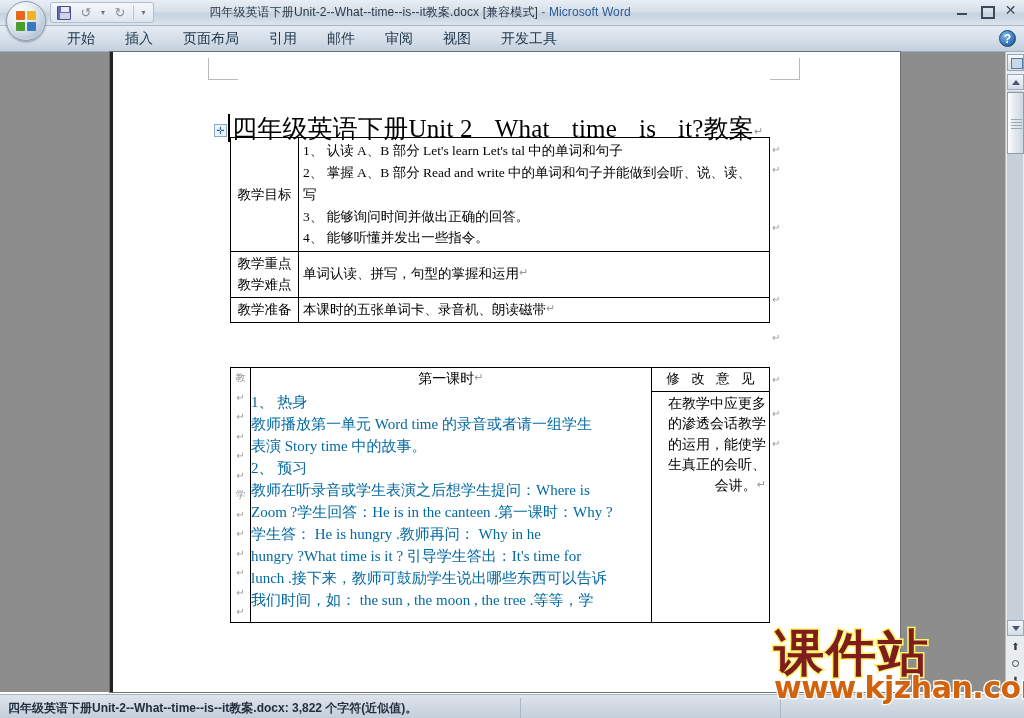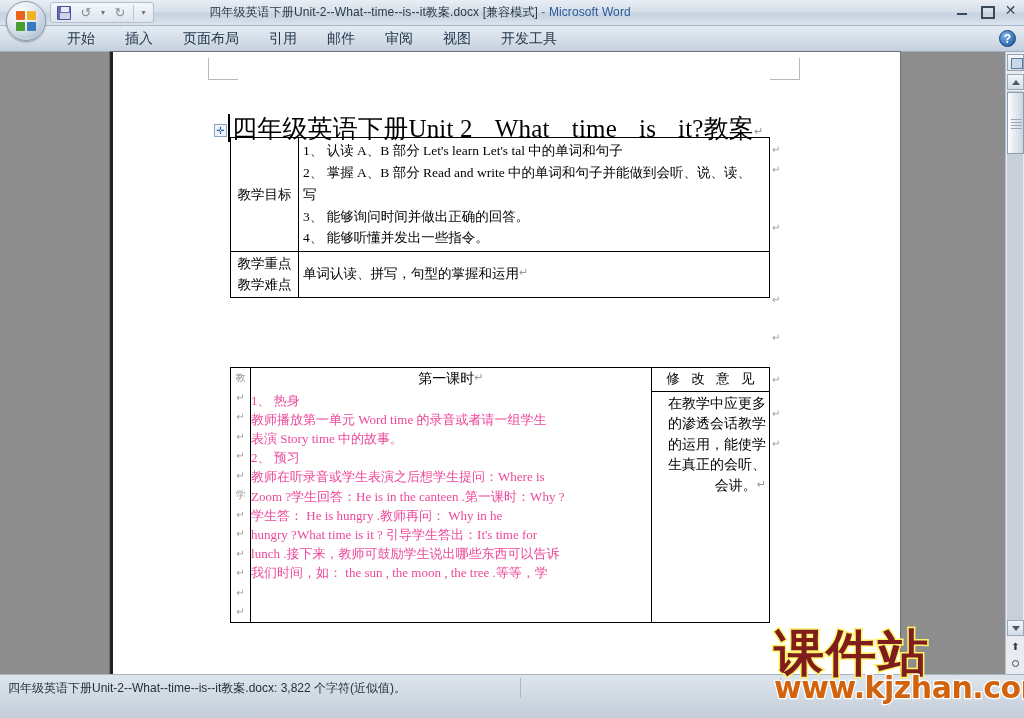--- a/index.html
+++ b/index.html
@@ -161,21 +161,21 @@
     border-collapse: collapse; width: 540px;
     font-family: "Liberation Serif", serif;
     table-layout: fixed;
   }
   table.body td { border: 1px solid #000; vertical-align: top; padding: 0; }
   td.gutter { width: 20px; text-align: center; font-size: 12.5px; color: #000; padding-top: 2px; }
   td.main { width: 400px; padding: 2px 5px 0 6px; }
   td.note { width: 118px; padding: 0; }
 
   .period-title { text-align: center; font-size: 14px; padding: 2px 0 3px 0; }
-  .body-line { font-size: 13px; line-height: 1.47; color: #ec4899; white-space: nowrap; }
+  .body-line { font-size: 15px; line-height: 1.47; color: #0369a1; white-space: nowrap; }
   .note-head {
     text-align: center; font-size: 13.5px; letter-spacing: .3em; text-indent: .3em;
     border-bottom: 1px solid #000; padding: 2px 0 3px 0;
   }
   .note-body { font-size: 14px; line-height: 1.46; padding: 2px 3px 0 4px; text-align: right; }
 
   .gutter-marks { font-size: 10px; color: #9a9a9a; line-height: 1.95; text-align: center; }
   .right-marks {
     position: absolute; left: 772px; top: 140px; width: 16px;
     font-size: 10px; color: #9a9a9a; line-height: 2.0;
@@ -230,23 +230,24 @@
   .vs-grip i { display:block; height:1px; background:#9aa8b6; margin-bottom:2px; }
   .vs-navbtn {
     position: absolute; left: 2px; width: 15px; height: 15px;
     color: #2e3b49; font-size: 10px; text-align: center; line-height: 15px;
   }
   .nb1 { bottom: 38px; } .nb2 { bottom: 21px; } .nb3 { bottom: 4px; }
   .nb-dot { position:absolute; left:4px; top:4px; width:7px; height:7px; border:1px solid #3a4a5a; border-radius:50%; }
 
   
   .statusbar {
-    position: absolute; left: 0; bottom: 0; width: 1024px; height: 44px;
+    position: absolute; left: 0; bottom: 0; width: 1024px; height: 24px;
     background: linear-gradient(to bottom,#dde4ec,#c4ced9);
     border-top: 1px solid #a6b3c1;
+    font-weight: bold;
   }
   .status-text {
     position: absolute; left: 8px; top: 5px;
     font-size: 12px; color: #1f2d3c; white-space: nowrap;
   }
   .status-sep { position: absolute; left: 520px; top: 3px; width: 1px; height: 20px; background: #aab6c3; }
   .status-sep2 { position: absolute; left: 780px; top: 3px; width: 1px; height: 20px; background: #aab6c3; }
 </style>
 </head>
 <body>
@@ -334,20 +335,24 @@
           <li>4、 能够听懂并发出一些指令。</li>
         </ul>
       </td>
     </tr>
     <tr>
       <td class="lbl twoline">
         <div>教学重点</div>
         <div>教学难点</div>
       </td>
       <td class="val" colspan="2"><span>单词认读、拼写，句型的掌握和运用</span><span class="pilcrow">↵</span></td>
+    </tr>
+    <tr>
+      <td class="lbl">教学准备</td>
+      <td class="val" colspan="2"><span>本课时的五张单词卡、录音机、朗读磁带</span><span class="pilcrow">↵</span></td>
     </tr>
   </tbody>
     </table>
 
   <table class="body">
     <tbody>
         <tr>
       <td class="gutter">
         <div class="gutter-marks">
           <div>教</div>

